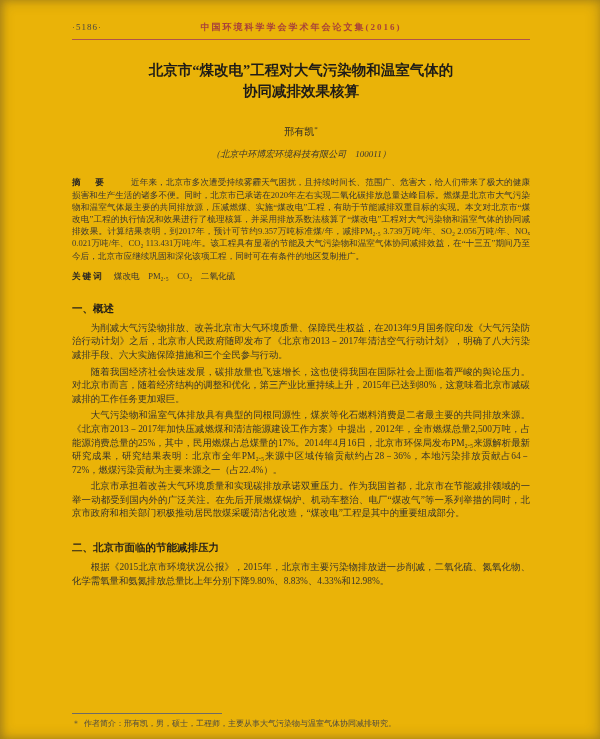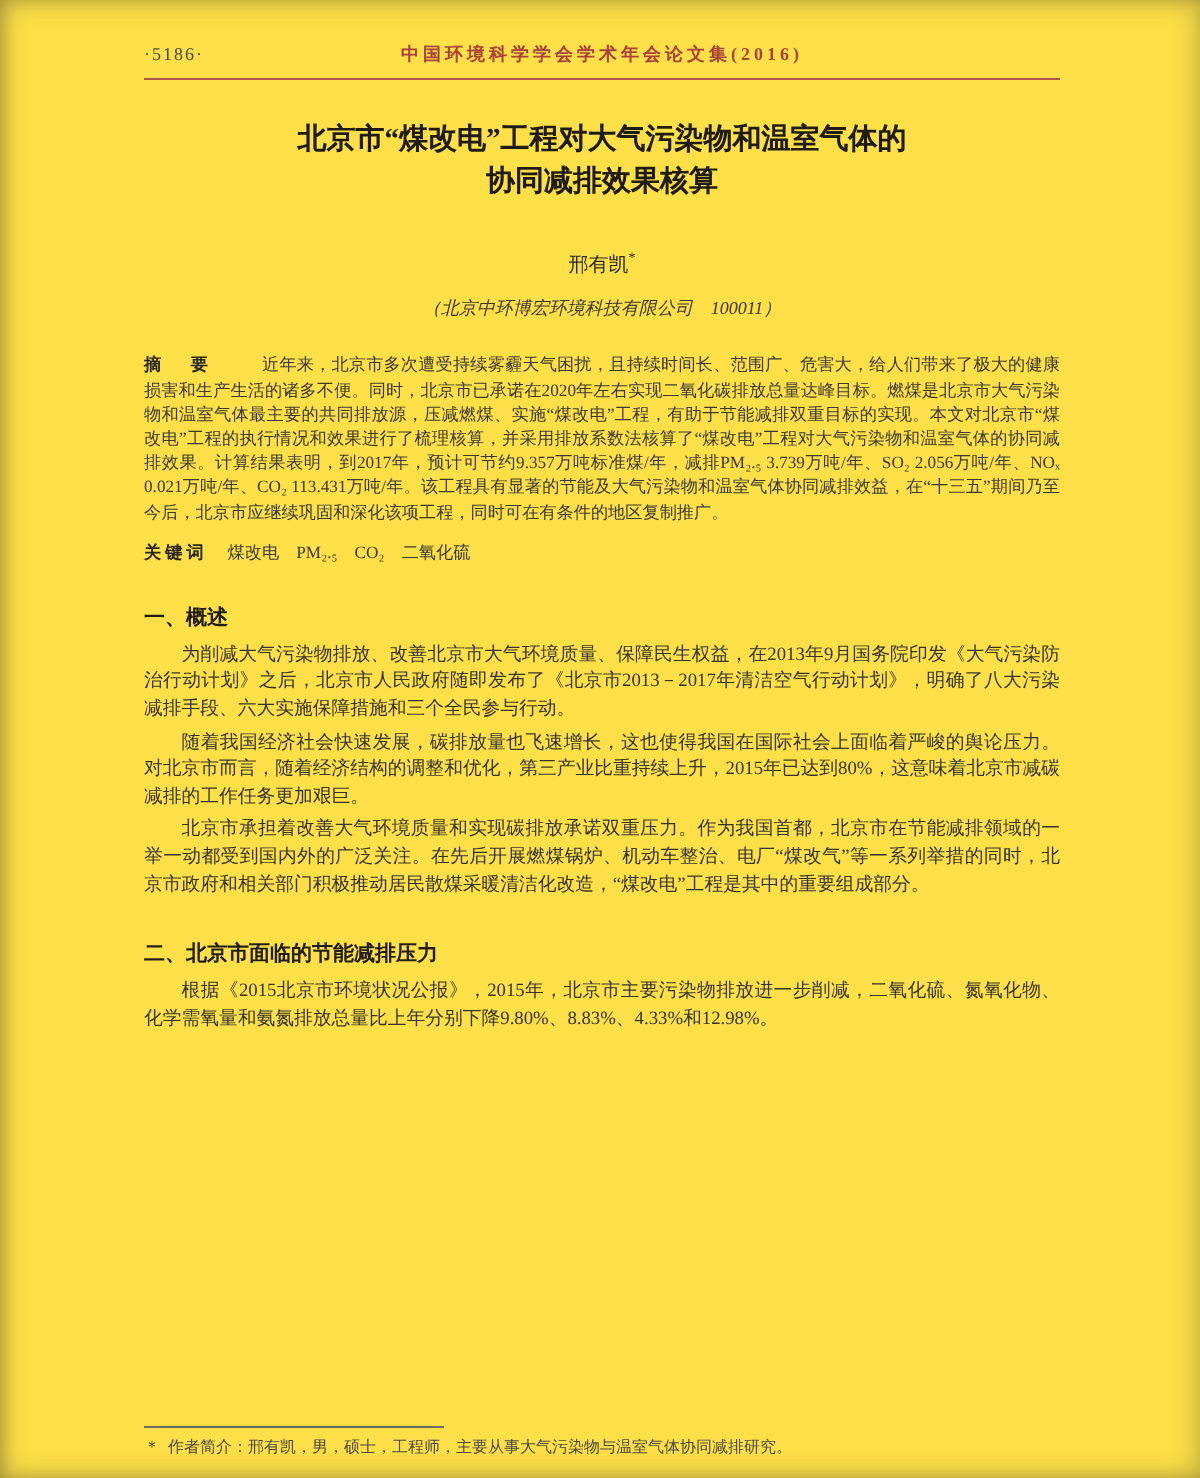--- a/index.html
+++ b/index.html
@@ -1,20 +1,20 @@
 <!DOCTYPE html>
 <html><head>
 <meta charset="utf-8">
 <style>
   html,body{margin:0;padding:0;background:#cfcecb;}
   .page{
     position:relative;
     width:600px;height:739px;
     margin:0 auto;
-    background:#fde047;
+    background:#eab308;
     box-shadow:inset 0 0 14px rgba(60,55,50,.35), inset 3px 0 6px rgba(60,55,50,.18);
     overflow:hidden;
     font-family:"Liberation Serif","DejaVu Serif",serif;
     color:#33302b;
   }
   .content{padding:20px 70px 0 72px;}
 
   .header{position:relative;height:14px;font-size:9px;line-height:14px;}
   .page-num{position:absolute;left:0;top:0;color:#4a4742;letter-spacing:1px;}
   .journal{display:block;text-align:center;color:#a8423a;letter-spacing:2px;font-weight:bold;}
@@ -65,20 +65,21 @@
       <span class="label">摘　要</span><span>近年来，北京市多次遭受持续雾霾天气困扰，且持续时间长、范围广、危害大，给人们带来了极大的健康损害和生产生活的诸多不便。同时，北京市已承诺在2020年左右实现二氧化碳排放总量达峰目标。燃煤是北京市大气污染物和温室气体最主要的共同排放源，压减燃煤、实施“煤改电”工程，有助于节能减排双重目标的实现。本文对北京市“煤改电”工程的执行情况和效果进行了梳理核算，并采用排放系数法核算了“煤改电”工程对大气污染物和温室气体的协同减排效果。计算结果表明，到2017年，预计可节约9.357万吨标准煤/年，减排PM₂.₅ 3.739万吨/年、SO₂ 2.056万吨/年、NOₓ 0.021万吨/年、CO₂ 113.431万吨/年。该工程具有显著的节能及大气污染物和温室气体协同减排效益，在“十三五”期间乃至今后，北京市应继续巩固和深化该项工程，同时可在有条件的地区复制推广。</span>
     </div>
 
     <div class="keywords">
       <span class="label">关键词</span><span>煤改电　PM₂.₅　CO₂　二氧化硫</span>
     </div>
 
     <div class="section-heading">一、概述</div>
     <p class="para">为削减大气污染物排放、改善北京市大气环境质量、保障民生权益，在2013年9月国务院印发《大气污染防治行动计划》之后，北京市人民政府随即发布了《北京市2013－2017年清洁空气行动计划》，明确了八大污染减排手段、六大实施保障措施和三个全民参与行动。</p>
     <p class="para">随着我国经济社会快速发展，碳排放量也飞速增长，这也使得我国在国际社会上面临着严峻的舆论压力。对北京市而言，随着经济结构的调整和优化，第三产业比重持续上升，2015年已达到80%，这意味着北京市减碳减排的工作任务更加艰巨。</p>
+    <p class="para">大气污染物和温室气体排放具有典型的同根同源性，煤炭等化石燃料消费是二者最主要的共同排放来源。《北京市2013－2017年加快压减燃煤和清洁能源建设工作方案》中提出，2012年，全市燃煤总量2,500万吨，占能源消费总量的25%，其中，民用燃煤占总煤量的17%。2014年4月16日，北京市环保局发布PM₂.₅来源解析最新研究成果，研究结果表明：北京市全年PM₂.₅来源中区域传输贡献约占28－36%，本地污染排放贡献占64－72%，燃煤污染贡献为主要来源之一（占22.4%）。</p>
     <p class="para">北京市承担着改善大气环境质量和实现碳排放承诺双重压力。作为我国首都，北京市在节能减排领域的一举一动都受到国内外的广泛关注。在先后开展燃煤锅炉、机动车整治、电厂“煤改气”等一系列举措的同时，北京市政府和相关部门积极推动居民散煤采暖清洁化改造，“煤改电”工程是其中的重要组成部分。</p>
 
     <div class="section-heading">二、北京市面临的节能减排压力</div>
     <p class="para">根据《2015北京市环境状况公报》，2015年，北京市主要污染物排放进一步削减，二氧化硫、氮氧化物、化学需氧量和氨氮排放总量比上年分别下降9.80%、8.83%、4.33%和12.98%。</p>
 
   </div>
 
   <div class="footnote-area">
     <div class="footnote-rule"></div>
     <div class="footnote">

